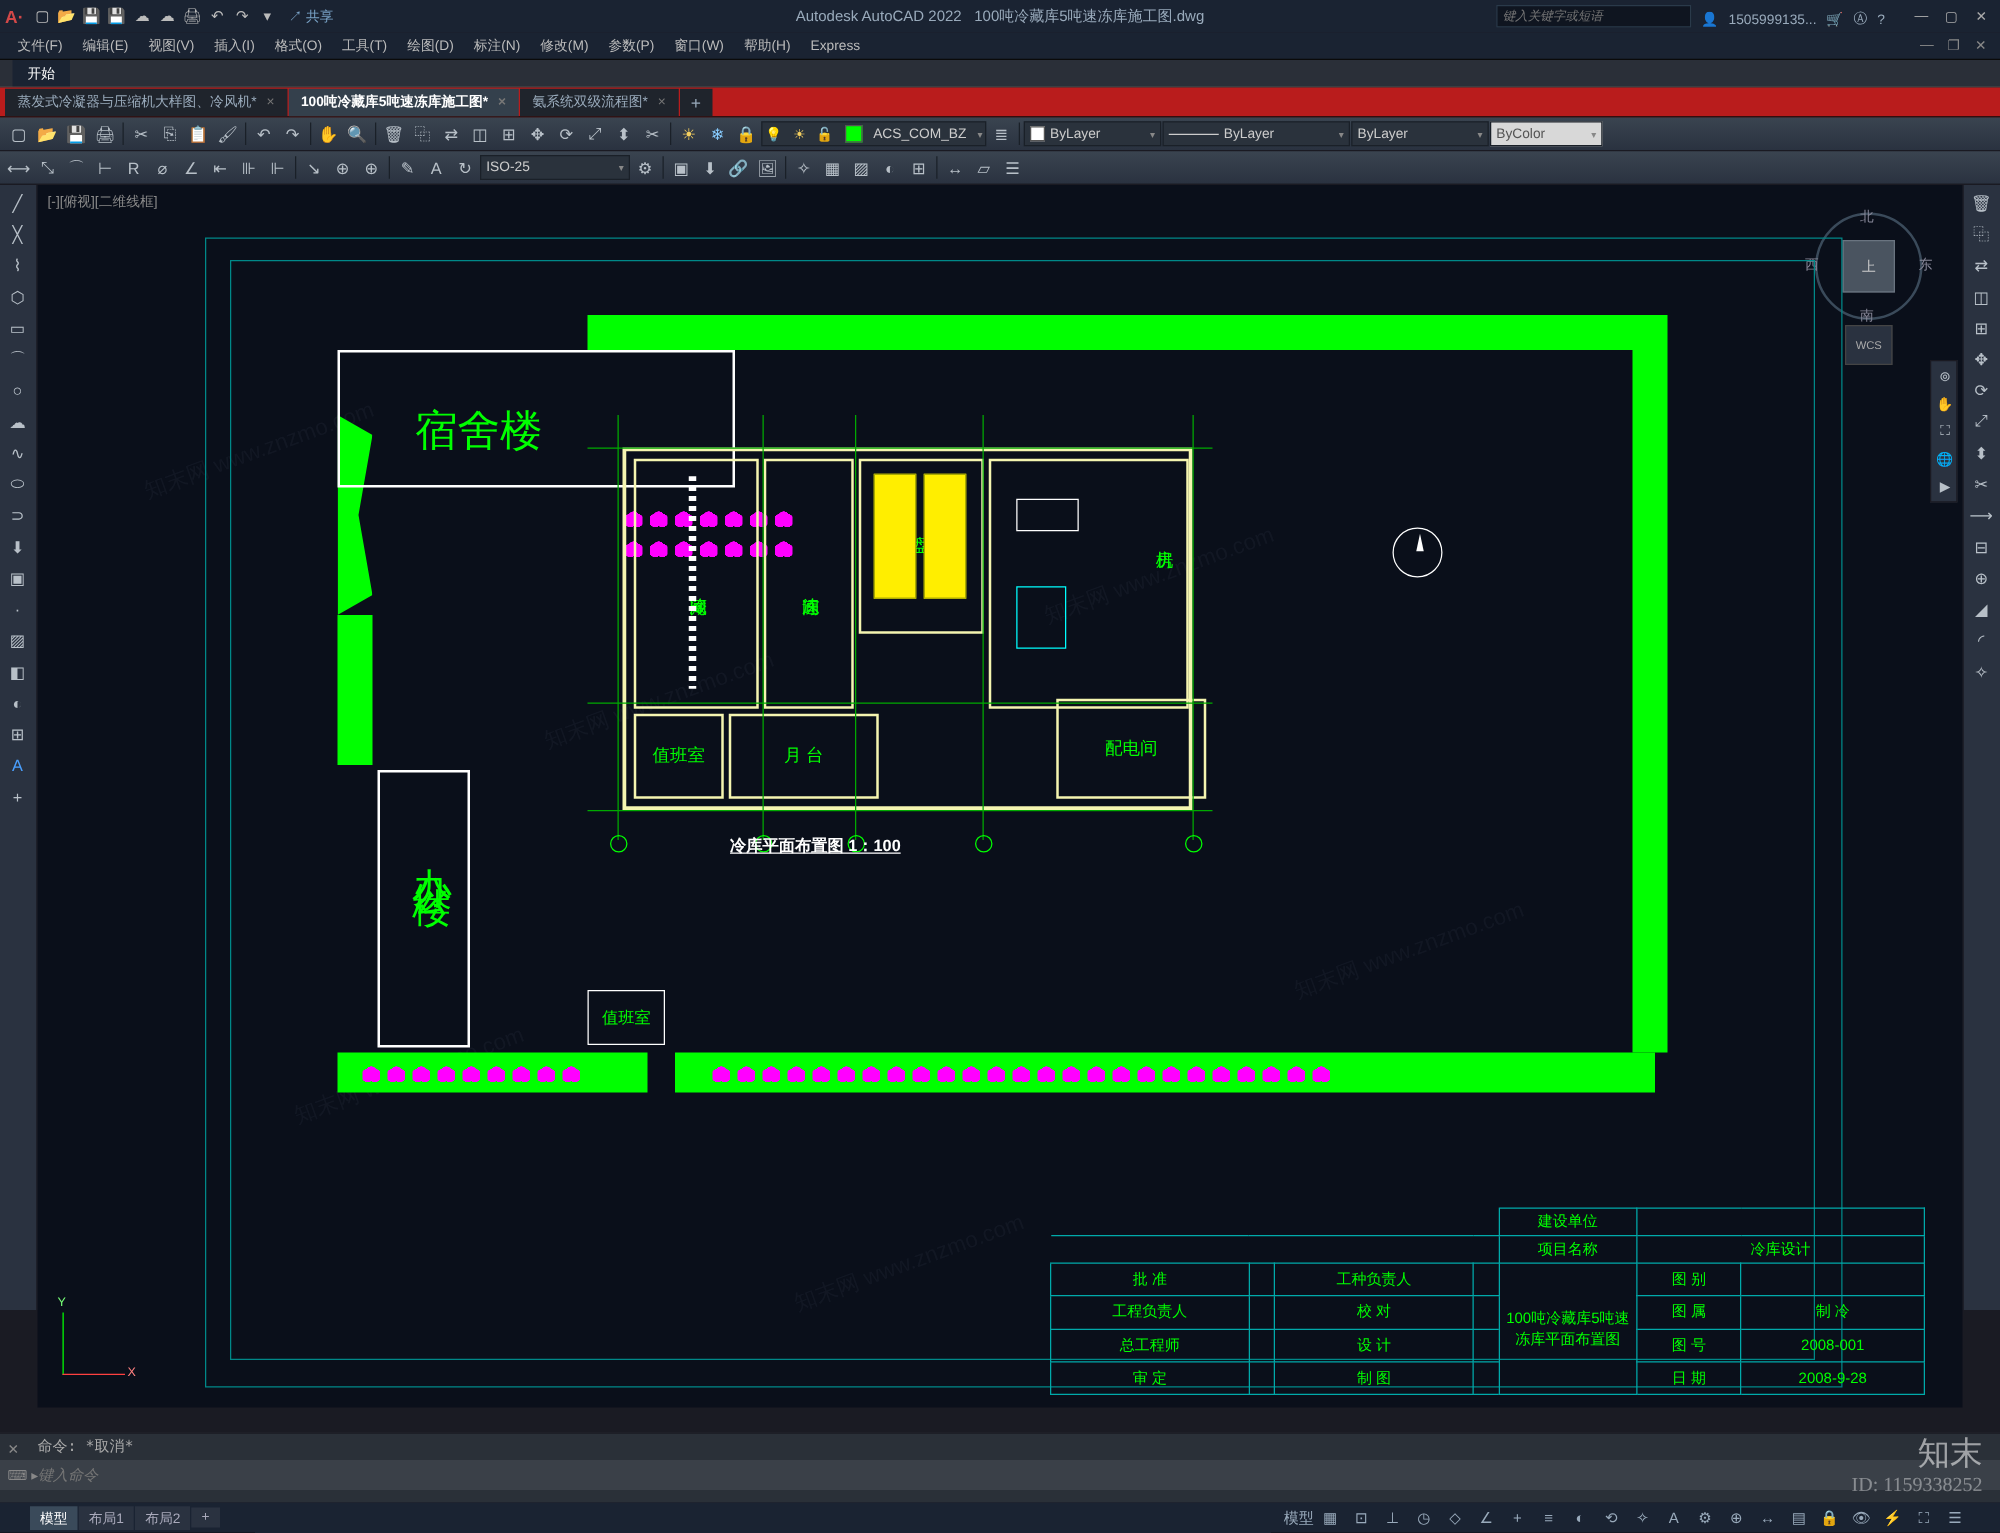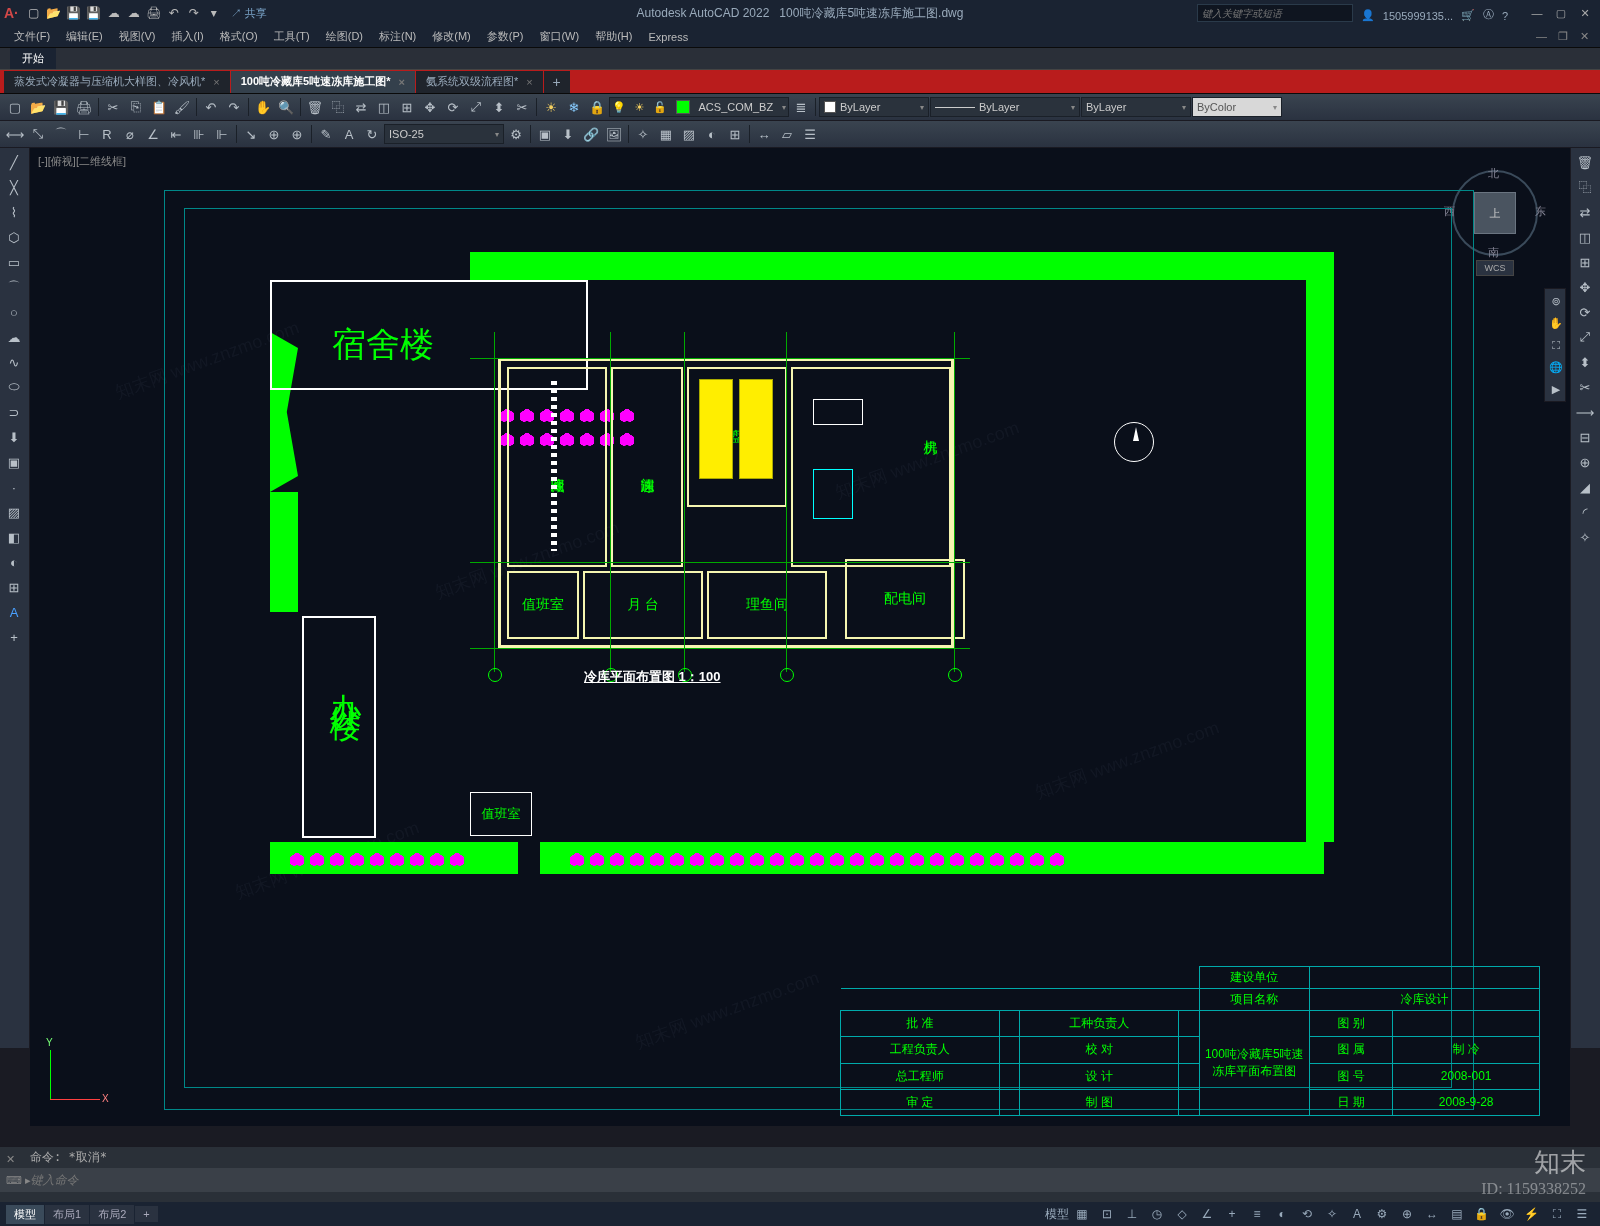--- a/index.html
+++ b/index.html
@@ -53,21 +53,21 @@
 
 
 .canvas { position: absolute; left: 30px; right: 30px; top: 148px; bottom: 100px; background: #0a0f1a; overflow: hidden; }
 .viewlabel { position: absolute; left: 8px; top: 6px; color: #8a8a8a; font-size: 11px; }
 
 
 .viewcube { position: absolute; right: 30px; top: 20px; width: 90px; height: 90px; display: flex; align-items: center; justify-content: center; }
 .viewcube .ring { position: absolute; width: 86px; height: 86px; border: 2px solid #3a4a5a; border-radius: 50%; }
 .viewcube .face { width: 42px; height: 42px; background: #4a5460; border: 1px solid #6a7480; display: flex; align-items: center; justify-content: center; color: #ccc; font-size: 11px; }
 .viewcube .dir { position: absolute; color: #889; font-size: 11px; }
-.wcs { position: absolute; right: 56px; top: 112px; width: 38px; height: 16px; background: #2a3240; border: 1px solid #444; color: #aaa; font-size: 9px; display: flex; align-items: center; justify-content: center; }
+.wcs { position: absolute; right: 56px; top: 112px; width: 38px; height: 32px; background: #2a3240; border: 1px solid #444; color: #aaa; font-size: 9px; display: flex; align-items: center; justify-content: center; }
 
 
 .navbar { position: absolute; right: 4px; top: 140px; width: 22px; background: #2a3240; display: flex; flex-direction: column; gap: 2px; padding: 2px; border: 1px solid #1a1a22; }
 .navbar .tbtn { width: 18px; height: 20px; font-size: 11px; }
 
 
 .drawing { position: absolute; left: 0; top: 0; right: 0; bottom: 0; }
 .frame-outer { position: absolute; left: 134px; top: 42px; width: 1310px; height: 920px; border: 1px solid #008888; }
 .frame-inner { position: absolute; left: 154px; top: 60px; width: 1268px; height: 880px; border: 1px solid #008888; }
 
@@ -116,21 +116,21 @@
 .ucs .ylabel { position: absolute; left: -4px; bottom: 52px; color: #77ff77; font-size: 10px; }
 .ucs .xlabel { position: absolute; left: 52px; bottom: -4px; color: #ff8080; font-size: 10px; }
 
 
 .cmdarea { position: absolute; left: 0; right: 0; bottom: 24px; height: 56px; background: #2a3038; border-top: 1px solid #1a1a22; }
 .cmdhistory { padding: 2px 30px; color: #aaa; font-size: 12px; font-family: Consolas, monospace; }
 .cmdinput-row { display: flex; align-items: center; height: 24px; background: #3a4048; padding: 0 6px; }
 .cmdinput { flex: 1; background: transparent; border: none; color: #ccc; font-style: italic; font-size: 12px; outline: none; }
 
 
-.statusbar { position: absolute; left: 0; right: 0; bottom: 0; height: 24px; background: #1a2332; display: flex; align-items: center; padding: 0 6px; gap: 1px; }
+.statusbar { position: absolute; left: 0; right: 0; bottom: 0; height: 24px; background: #1a2332; display: flex; align-items: center; padding: 0 24px; gap: 1px; }
 .statusbar .stab { padding: 2px 8px; color: #aab; font-size: 11px; background: #2a3240; }
 .statusbar .stab.active { background: #3a4a5a; color: #fff; }
 .statusbar .right { margin-left: auto; display: flex; gap: 1px; }
 .statusbar .sbtn { width: 24px; height: 20px; display: flex; align-items: center; justify-content: center; color: #9ab; font-size: 12px; }
 
 
 .wm { position: absolute; right: 14px; bottom: 28px; color: rgba(255,255,255,0.55); font-size: 26px; font-family: "SimHei"; text-align: right; margin-top: 36px; }
 .wm .id { font-size: 16px; color: rgba(255,255,255,0.4); }
 
 
@@ -490,23 +490,20 @@
             <span class="room-label vert" style="position:absolute;right:10px;top:60px">机房</span>
           <div style="position:absolute;left:20px;top:30px;width:50px;height:26px;border:1px solid #fff"></div>
           <div style="position:absolute;left:20px;top:100px;width:40px;height:50px;border:1px solid #00ffff"></div>
         </div>
 
         <div class="room" style="left:6px;bottom:6px;width:72px;height:68px">
             <span class="room-label">值班室</span>
           </div>
         <div class="room" style="left:82px;bottom:6px;width:120px;height:68px">
             <span class="room-label">月  台</span>
-          </div>
-        <div class="room" style="left:206px;bottom:6px;width:120px;height:68px">
-            <span class="room-label">理鱼间</span>
           </div>
         <div class="room" style="left:344px;bottom:6px;width:120px;height:80px">
             <span class="room-label">配电间</span>
           </div>
 
         <div style="position:absolute;left:50px;top:20px;width:6px;height:170px;background:repeating-linear-gradient(#fff 0 4px,transparent 4px 8px)"></div>
       </div>
 
       <div class="grid-line" style="left:224px;top:80px;width:1px;height:340px"></div>
       <div class="grid-line" style="left:340px;top:80px;width:1px;height:340px"></div>

